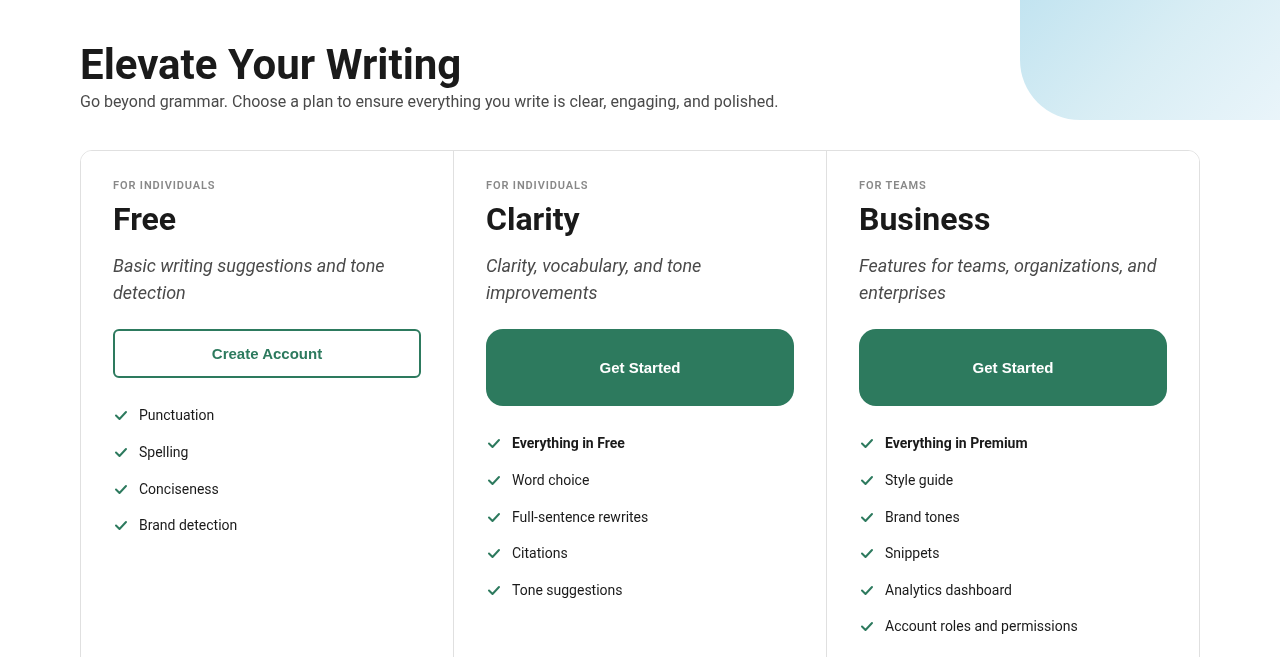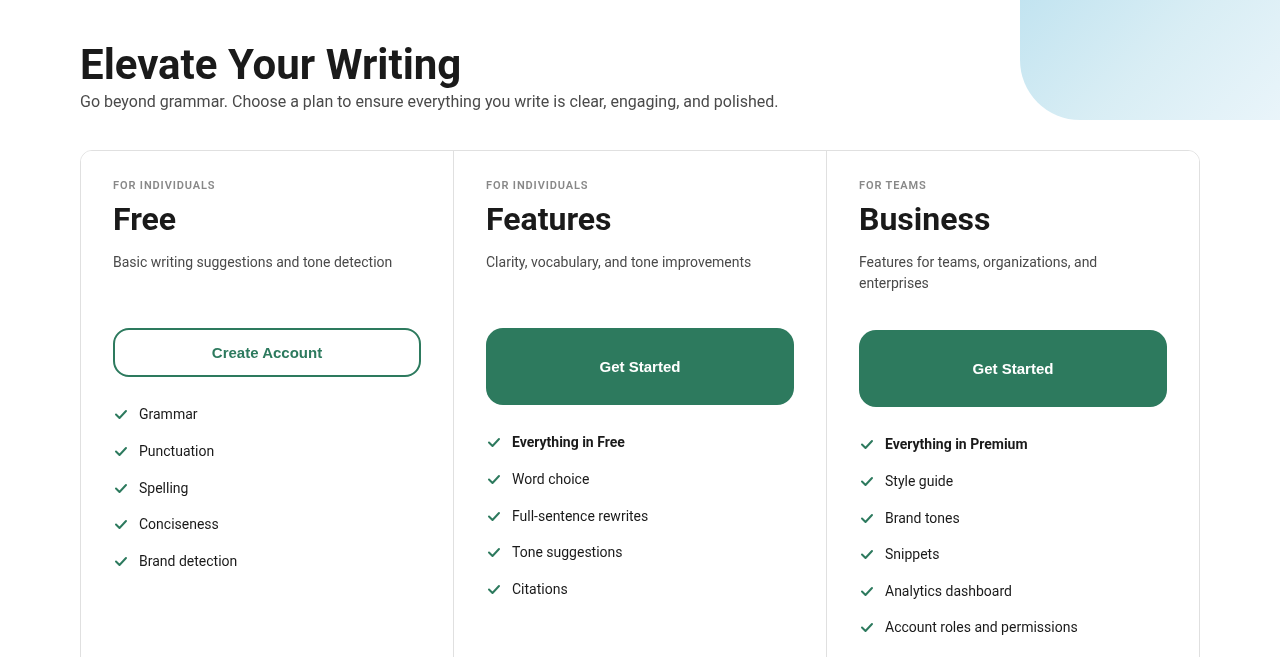--- a/index.html
+++ b/index.html
@@ -68,33 +68,34 @@
     }
 
     .plan-name {
       font-size: 32px;
       font-weight: 700;
       color: #1a1a1a;
       margin-bottom: 14px;
     }
 
     .plan-description {
-      font-size: 14px;
+      font-size: 18px;
       color: #4a4a4a;
       line-height: 1.5;
-      margin-bottom: 36px;
+      margin-bottom: 23px;
       min-height: 40px;
+      font-style: italic;
     }
 
     .btn-create-account {
       display: block;
       width: 100%;
       padding: 14px 20px;
       border: 2px solid #2d7a5e;
-      border-radius: 16px;
+      border-radius: 6px;
       background: #ffffff;
       color: #2d7a5e;
       font-size: 15px;
       font-weight: 600;
       cursor: pointer;
       text-align: center;
       margin-bottom: 28px;
       transition: background 0.2s;
     }
 
@@ -166,26 +167,20 @@
 
   <div class="plans-container" id="plans-container">
 
   <div class="plan-card">
       <div class="plan-label">FOR INDIVIDUALS</div>
       <div class="plan-name">Free</div>
       <div class="plan-description">Basic writing suggestions and tone detection</div>
       <button class="btn-create-account">Create Account</button>
       <ul class="feature-list">
 
-      <li class="feature-item">
-        <span class="check-icon"><svg class="check-svg" viewBox="0 0 16 16" fill="none" xmlns="http://www.w3.org/2000/svg">
-      <path d="M3 8.5L6.5 12L13 5" stroke="#2d7a5e" stroke-width="2" stroke-linecap="round" stroke-linejoin="round"></path>
-    </svg></span>
-        <span>Grammar</span>
-      </li>
 
       <li class="feature-item">
         <span class="check-icon"><svg class="check-svg" viewBox="0 0 16 16" fill="none" xmlns="http://www.w3.org/2000/svg">
       <path d="M3 8.5L6.5 12L13 5" stroke="#2d7a5e" stroke-width="2" stroke-linecap="round" stroke-linejoin="round"></path>
     </svg></span>
         <span>Punctuation</span>
       </li>
 
       <li class="feature-item">
         <span class="check-icon"><svg class="check-svg" viewBox="0 0 16 16" fill="none" xmlns="http://www.w3.org/2000/svg">
@@ -205,21 +200,21 @@
         <span class="check-icon"><svg class="check-svg" viewBox="0 0 16 16" fill="none" xmlns="http://www.w3.org/2000/svg">
       <path d="M3 8.5L6.5 12L13 5" stroke="#2d7a5e" stroke-width="2" stroke-linecap="round" stroke-linejoin="round"></path>
     </svg></span>
         <span>Brand detection</span>
       </li>
 
       </ul>
     </div>
       <div class="plan-card">
       <div class="plan-label">FOR INDIVIDUALS</div>
-      <div class="plan-name">Features</div>
+      <div class="plan-name">Clarity</div>
       <div class="plan-description">Clarity, vocabulary, and tone improvements</div>
       <button class="btn-get-started">Get Started</button>
       <ul class="feature-list">
 
       <li class="feature-item">
         <span class="check-icon"><svg class="check-svg" viewBox="0 0 16 16" fill="none" xmlns="http://www.w3.org/2000/svg">
       <path d="M3 8.5L6.5 12L13 5" stroke="#2d7a5e" stroke-width="2" stroke-linecap="round" stroke-linejoin="round"></path>
     </svg></span>
         <span class="feature-text-bold">Everything in Free</span>
       </li>
@@ -235,28 +230,28 @@
         <span class="check-icon"><svg class="check-svg" viewBox="0 0 16 16" fill="none" xmlns="http://www.w3.org/2000/svg">
       <path d="M3 8.5L6.5 12L13 5" stroke="#2d7a5e" stroke-width="2" stroke-linecap="round" stroke-linejoin="round"></path>
     </svg></span>
         <span>Full-sentence rewrites</span>
       </li>
 
       <li class="feature-item">
         <span class="check-icon"><svg class="check-svg" viewBox="0 0 16 16" fill="none" xmlns="http://www.w3.org/2000/svg">
       <path d="M3 8.5L6.5 12L13 5" stroke="#2d7a5e" stroke-width="2" stroke-linecap="round" stroke-linejoin="round"></path>
     </svg></span>
+        <span>Citations</span>
+      </li>
+
+      <li class="feature-item">
+        <span class="check-icon"><svg class="check-svg" viewBox="0 0 16 16" fill="none" xmlns="http://www.w3.org/2000/svg">
+      <path d="M3 8.5L6.5 12L13 5" stroke="#2d7a5e" stroke-width="2" stroke-linecap="round" stroke-linejoin="round"></path>
+    </svg></span>
         <span>Tone suggestions</span>
-      </li>
-
-      <li class="feature-item">
-        <span class="check-icon"><svg class="check-svg" viewBox="0 0 16 16" fill="none" xmlns="http://www.w3.org/2000/svg">
-      <path d="M3 8.5L6.5 12L13 5" stroke="#2d7a5e" stroke-width="2" stroke-linecap="round" stroke-linejoin="round"></path>
-    </svg></span>
-        <span>Citations</span>
       </li>
 
       </ul>
     </div>
       <div class="plan-card">
       <div class="plan-label">FOR TEAMS</div>
       <div class="plan-name">Business</div>
       <div class="plan-description">Features for teams, organizations, and enterprises</div>
       <button class="btn-get-started">Get Started</button>
       <ul class="feature-list">

